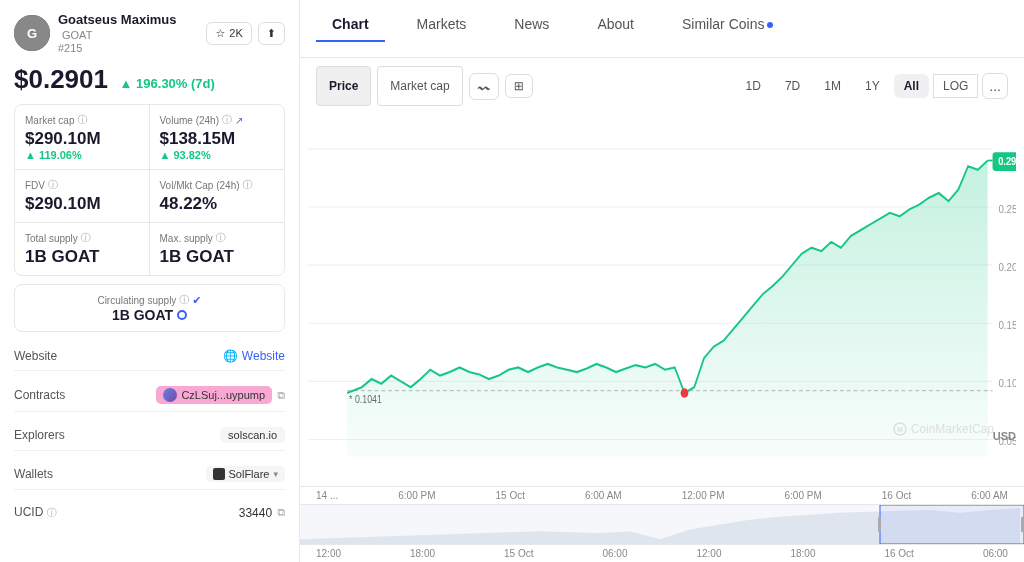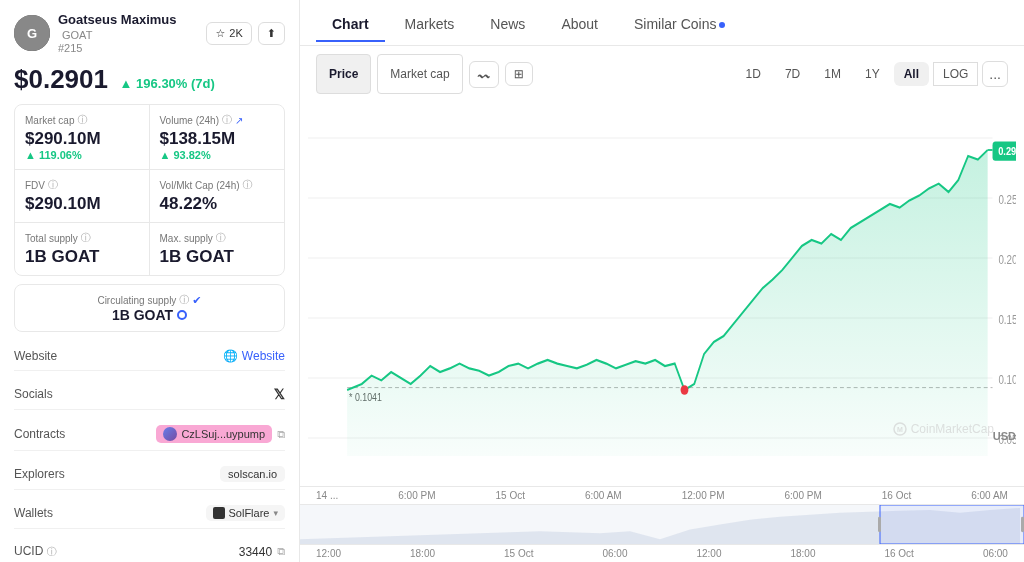--- a/index.html
+++ b/index.html
@@ -41,21 +41,21 @@
     .explorer-badge { background: #f5f5f5; border-radius: 5px; padding: 2px 8px; font-size: 11px; }
     .wallet-badge { background: #f5f5f5; border-radius: 5px; padding: 2px 7px; font-size: 11px; display: flex; align-items: center; gap: 4px; }
     .solflare-icon { width: 12px; height: 12px; background: #333; border-radius: 2px; }
     .chevron { color: #888; font-size: 9px; }
     .info-icon { color: #aaa; font-size: 10px; cursor: pointer; }
 
     
     .right-panel { flex: 1; display: flex; flex-direction: column; padding: 0; }
 
     
-    .tabs { display: flex; align-items: center; gap: 4px; padding: 8px 16px 4px; border-bottom: 1px solid #e8e8e8; }
+    .tabs { display: flex; align-items: center; gap: 16px; padding: 8px 16px 16px; border-bottom: 1px solid #e8e8e8; }
     .tab { padding: 8px 16px; font-size: 14px; color: #555; cursor: pointer; border-bottom: 2px solid transparent; margin-bottom: -1px; }
     .tab.active { color: #1a1a2e; font-weight: 600; border-bottom: 2px solid #3861fb; }
     .tab-dot { display: inline-block; width: 6px; height: 6px; background: #3861fb; border-radius: 50%; margin-left: 3px; vertical-align: middle; }
 
     
     .chart-controls { display: flex; align-items: center; justify-content: space-between; padding: 8px 16px; }
     .chart-controls-left { display: flex; align-items: center; gap: 6px; }
     .price-btn { padding: 12px 12px; border: 1px solid #ddd; border-radius: 4px; font-size: 12px; cursor: pointer; background: #fff; color: #555; }
     .price-btn.active { background: #f0f0f0; color: #1a1a2e; font-weight: 600; }
     .chart-icon-btn { padding: 4px 8px; border: 1px solid #ddd; border-radius: 6px; font-size: 12px; cursor: pointer; background: #fff; color: #555; }
@@ -177,26 +177,20 @@
     <div class="info-row">
       <span class="info-row-label">Website</span>
       <div class="info-row-value">
         <a href="#">
           <span>🌐</span>
           <span>Website</span>
         </a>
       </div>
     </div>
     <div class="info-row">
-      <span class="info-row-label">Socials</span>
-      <div class="info-row-value">
-        <span style="cursor:pointer;color:#333;font-size:14px;font-weight:bold;">𝕏</span>
-      </div>
-    </div>
-    <div class="info-row">
       <span class="info-row-label">Contracts</span>
       <div class="info-row-value">
         <div class="contract-badge">
           <div class="contract-icon"></div>
           <span>CzLSuj...uypump</span>
         </div>
         <span class="copy-icon">⧉</span>
       </div>
     </div>
     <div class="info-row">

